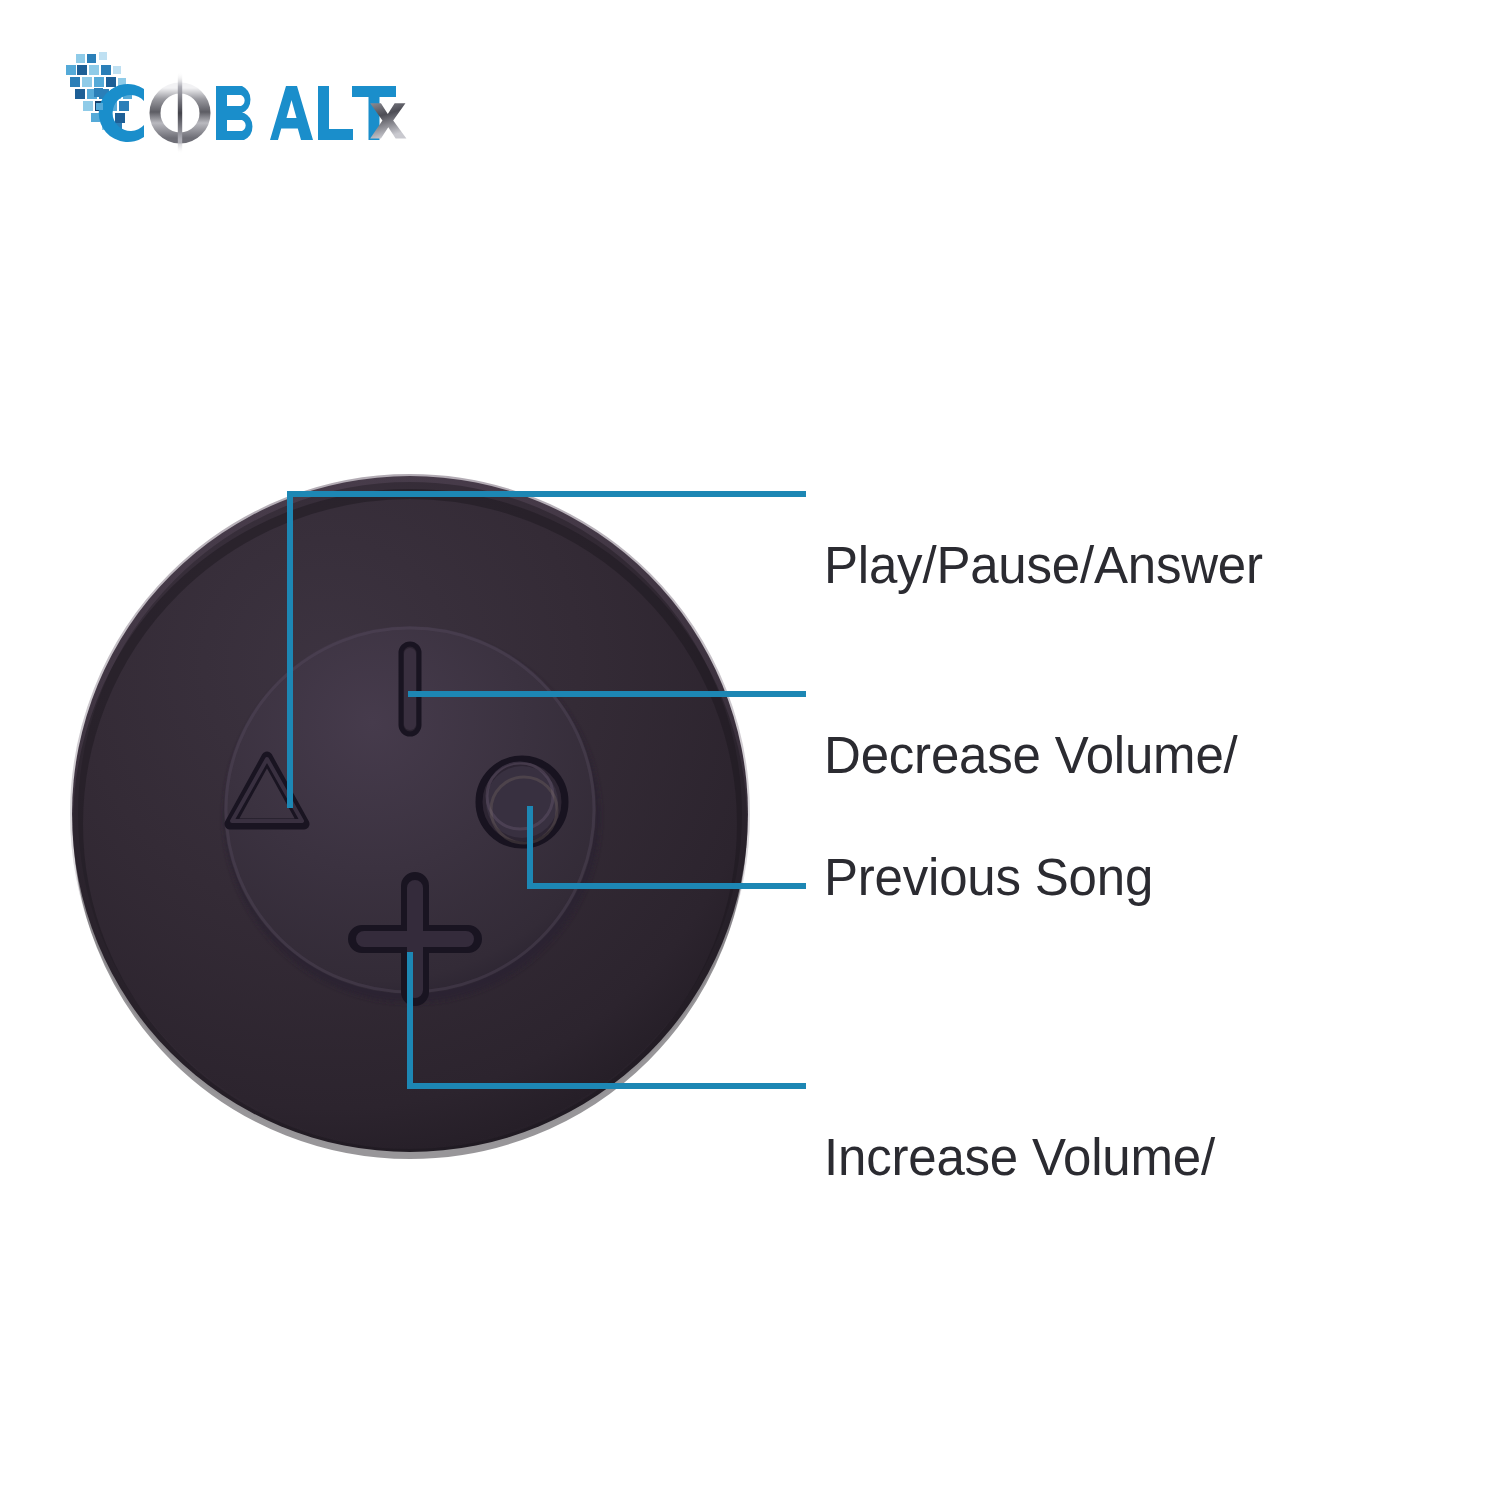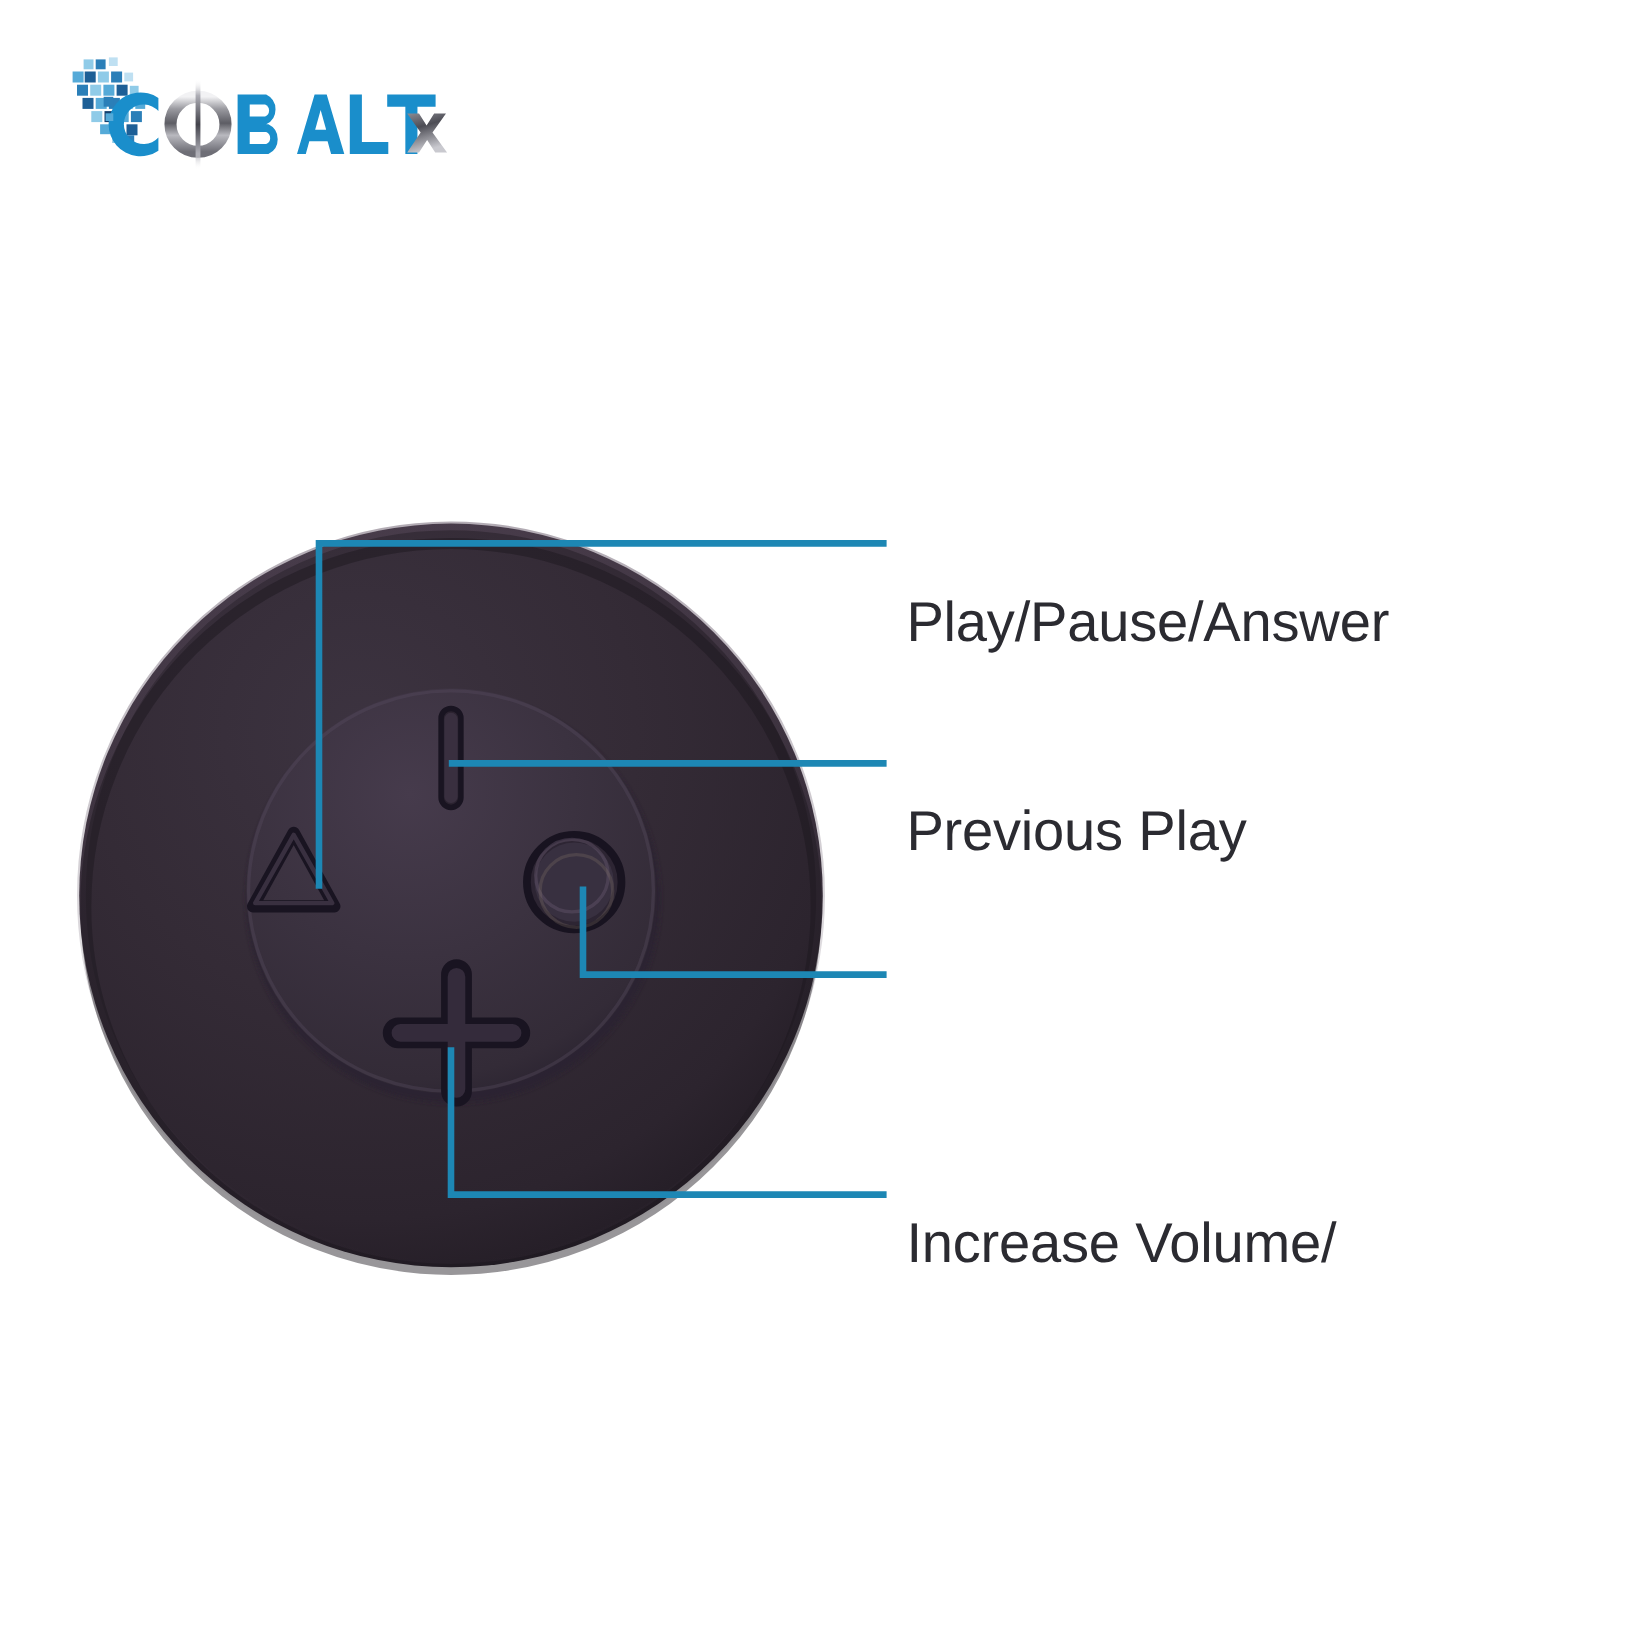--- a/index.html
+++ b/index.html
@@ -32,21 +32,21 @@
     font-size:51px;
     line-height:61px;
     letter-spacing:-0.2px;
     font-weight:400;
     white-space:pre-line;
   }
   .label .ln{display:block;}
   #label-0{left:824px;top:474px;}
   #label-1{left:824px;top:664px;}
   #label-2{left:824px;top:857px;}
-  #label-3{left:824px;top:1038px;text-align:center;}
+  #label-3{left:824px;top:1066px;text-align:center;}
 </style>
 </head>
 <body>
 
 <div id="stage">
 
   <div id="logo">
 
     <svg id="logo-mosaic" viewBox="0 0 92 78">
 
@@ -206,21 +206,22 @@
 
       <path d="M410 952 L410 1086 L806 1086"></path>
     </g>
   </svg>
 
   <div class="label" id="label-0">
     <span class="ln">Play/Pause/Answer</span>
   </div>
 
   <div class="label" id="label-1">
-    <span class="ln">Previous Play</span>
+    <span class="ln">Decrease Volume/</span>
+    <span class="ln">Previous Song</span>
   </div>
 
 
   <div class="label" id="label-3">
     <span class="ln">Increase Volume/</span>
   </div>
 
 </div>
 
 </body></html>

